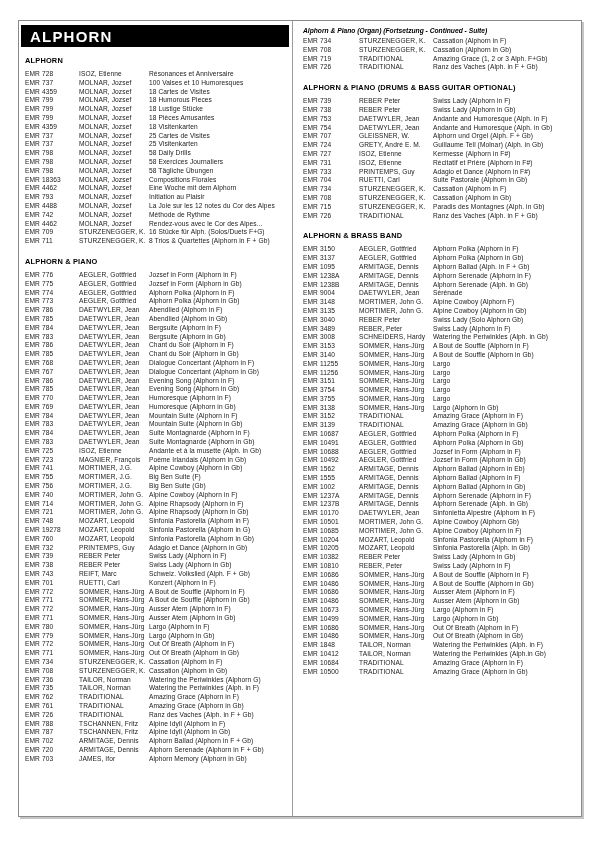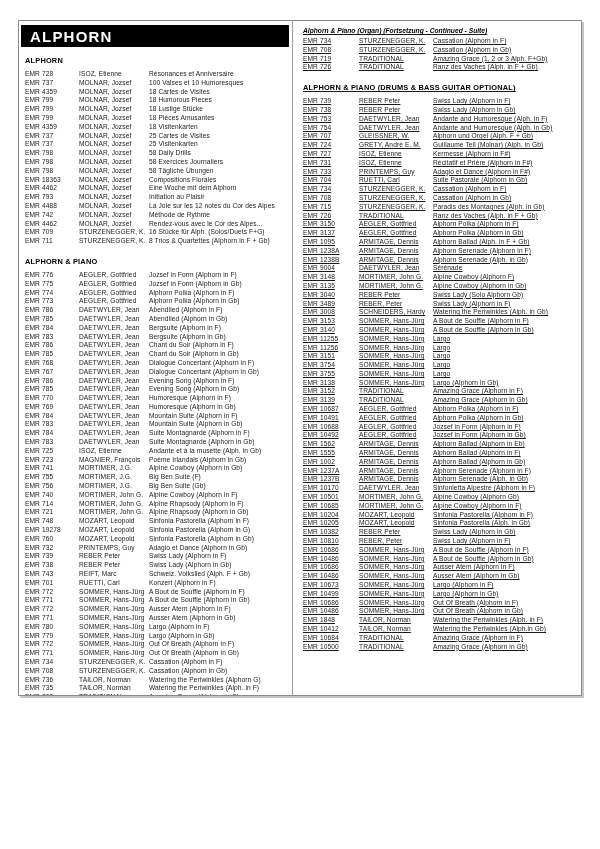--- a/index.html
+++ b/index.html
@@ -2,41 +2,41 @@
 <html><head>
 <meta charset="utf-8">
 <style>
   html,body{margin:0;padding:0;}
   body{
     width:600px;height:849px;background:#ffffff;position:relative;
     font-family:"Liberation Sans", sans-serif;color:#1a1a1a;
     -webkit-font-smoothing:antialiased;
   }
   .sheet{
-    position:absolute;left:18px;top:20px;width:564px;height:676px;
+    position:absolute;left:18px;top:20px;width:564px;height:797px;
     border:1px solid #8a8a8a;background:#fff;
     box-shadow:2px 2px 0 rgba(150,150,150,.55);
     box-sizing:border-box;overflow:hidden;
   }
   .title-bar{
     position:absolute;left:2px;top:4px;width:268px;height:22px;
     background:#000;color:#fff;display:flex;align-items:center;
     padding-left:9px;box-sizing:border-box;z-index:2;
   }
   .title-bar span{
     font-size:15px;font-weight:bold;letter-spacing:1.2px;
   }
   .columns{display:flex;height:100%;}
   .col{box-sizing:border-box;}
   .col-left{
     width:274px;flex:none;border-right:1px solid #9a9a9a;
     padding:30px 4px 0 6px;
   }
   .col-right{
-    flex:1;padding:5px 4px 0 10px;text-decoration:underline;
+    flex:1;padding:5px 4px 0 10px;
   }
   .sec-head{
     margin:11px 0 5px 0;font-size:7.4px;font-weight:bold;color:#000;
     letter-spacing:.2px;line-height:9px;
   }
   .col-left section:first-child .sec-head{margin-top:5px;}
   .col-right section:first-child .sec-head{margin-top:0;}
   .sec-head.cont{
     font-style:italic;font-size:6.7px;letter-spacing:0;margin-bottom:2px;
   }
@@ -538,20 +538,21 @@
             <span class="composer">STURZENEGGER, K.</span>
             <span class="title">Paradis des Montagnes (Alph. in Gb)</span>
           </div>
           <div class="row">
             <span class="code">EMR 726</span>
             <span class="composer">TRADITIONAL</span>
             <span class="title">Ranz des Vaches (Alph. in F + Gb)</span>
           </div>
         </section>
         <section>
+          <h3 class="sec-head">ALPHORN &amp; BRASS BAND</h3>
           <div class="row">
             <span class="code">EMR 3150</span>
             <span class="composer">AEGLER, Gottfried</span>
             <span class="title">Alphorn Polka (Alphorn in F)</span>
           </div>
           <div class="row">
             <span class="code">EMR 3137</span>
             <span class="composer">AEGLER, Gottfried</span>
             <span class="title">Alphorn Polka (Alphorn in Gb)</span>
           </div>

